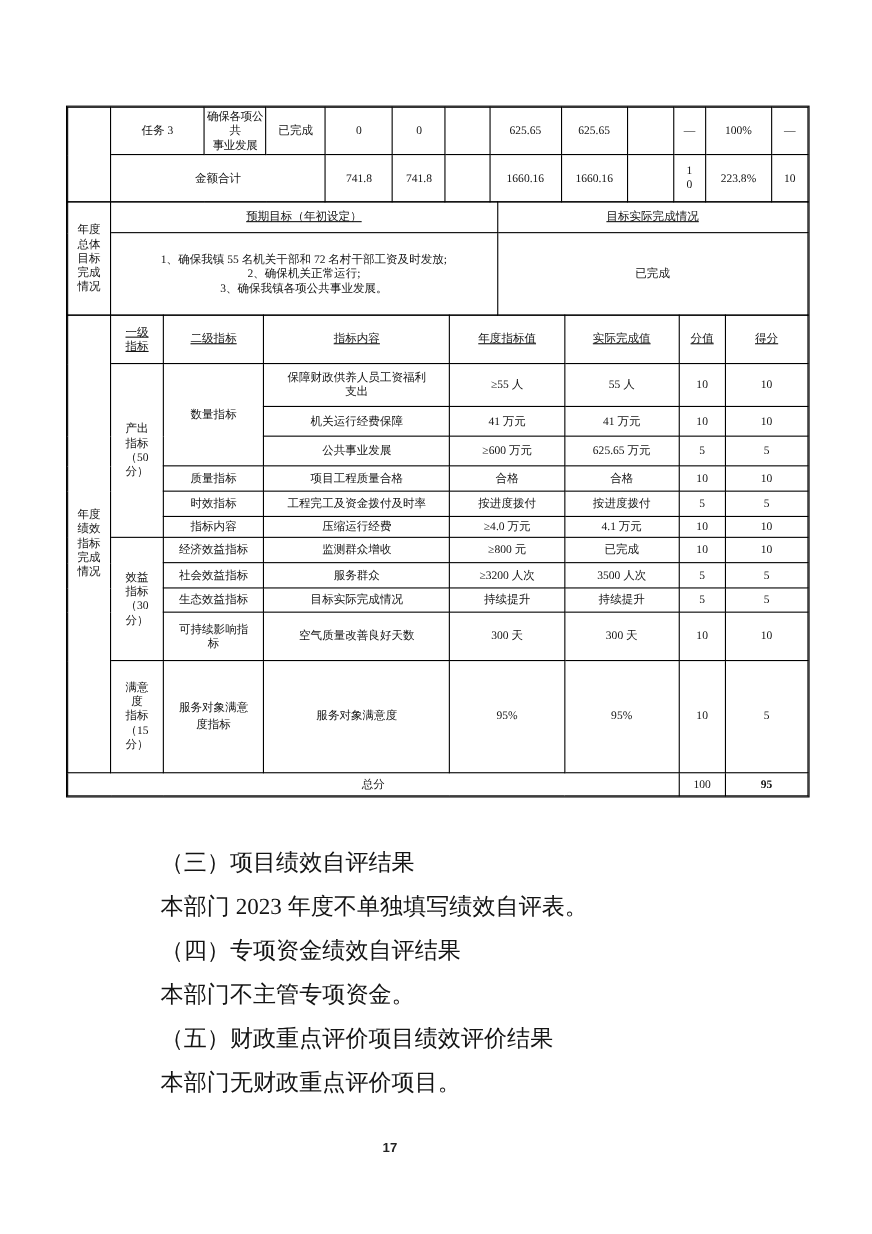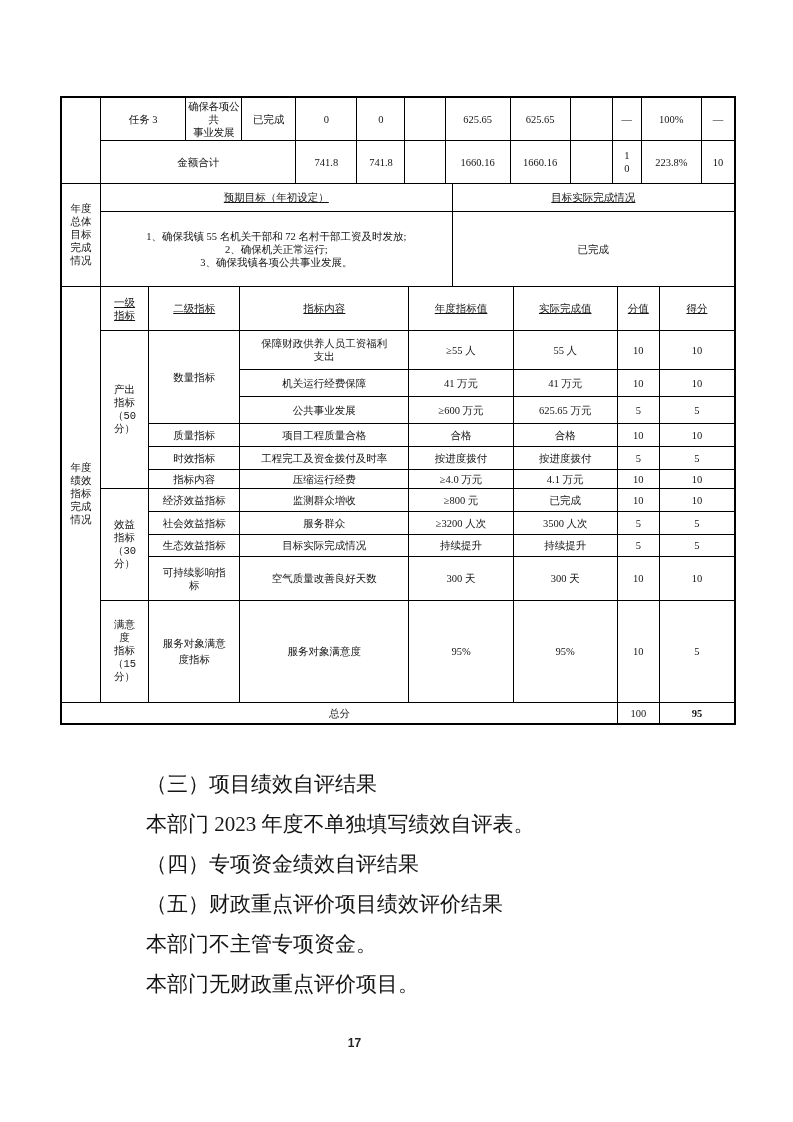--- a/index.html
+++ b/index.html
@@ -29,21 +29,21 @@
     text-align:center;
     font-size:10.5px;
     line-height:13px;
     padding:1px 2px;
     overflow:hidden;
     box-sizing:border-box;
   }
   .pre{white-space:pre-line;}
   .left{text-align:left;padding-left:6px;}
   .tight{font-size:9.3px;letter-spacing:-0.3px;line-height:15px;}
-  .side{font-size:11px;line-height:20px;font-family:Liberation Mono, monospace;}
+  .side{font-size:11px;line-height:20px;}
   .goals{font-size:11px;line-height:24px;padding-left:9px;}
   .hdr{font-size:10.5px;text-decoration:underline;}
   .twoline{line-height:15px;}
   .bold95{font-weight:bold;font-size:11.5px;}
   .bodytext{
     position:absolute;left:146px;top:764px;width:560px;
     font-size:21px;line-height:40px;
   }
   .bodyline{height:40px;white-space:nowrap;}
   .pagenum{
@@ -269,20 +269,20 @@
         <td class="bold95">95</td>
       </tr>
     </tbody>
       </table>
   </div>
 
   <div class="bodytext">
     <div class="bodyline">（三）项目绩效自评结果</div>
     <div class="bodyline">本部门 2023 年度不单独填写绩效自评表。</div>
     <div class="bodyline">（四）专项资金绩效自评结果</div>
+    <div class="bodyline">本部门不主管专项资金。</div>
     <div class="bodyline">（五）财政重点评价项目绩效评价结果</div>
-    <div class="bodyline">本部门不主管专项资金。</div>
     <div class="bodyline">本部门无财政重点评价项目。</div>
   </div>
 
   <div class="pagenum">17</div>
 
 </div>
 
 </body></html>

